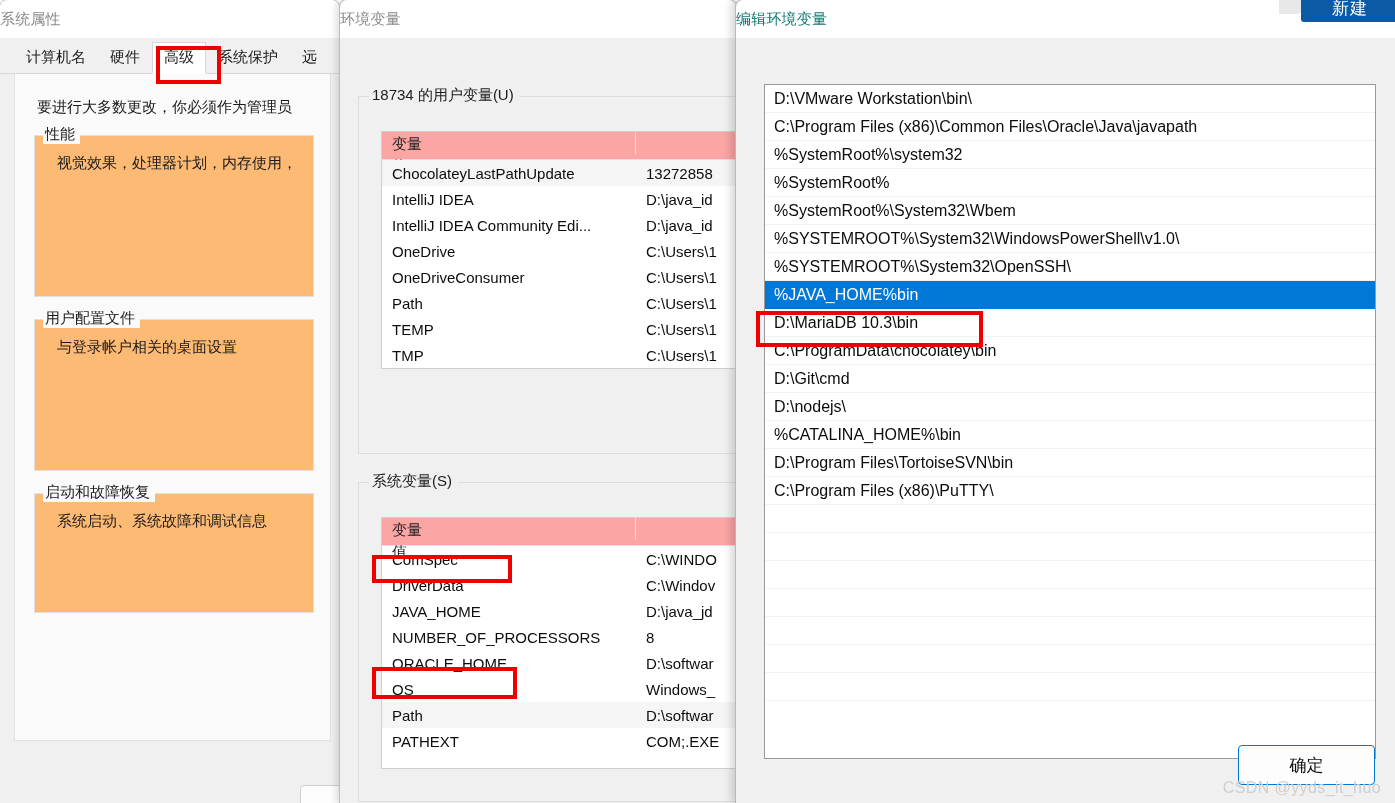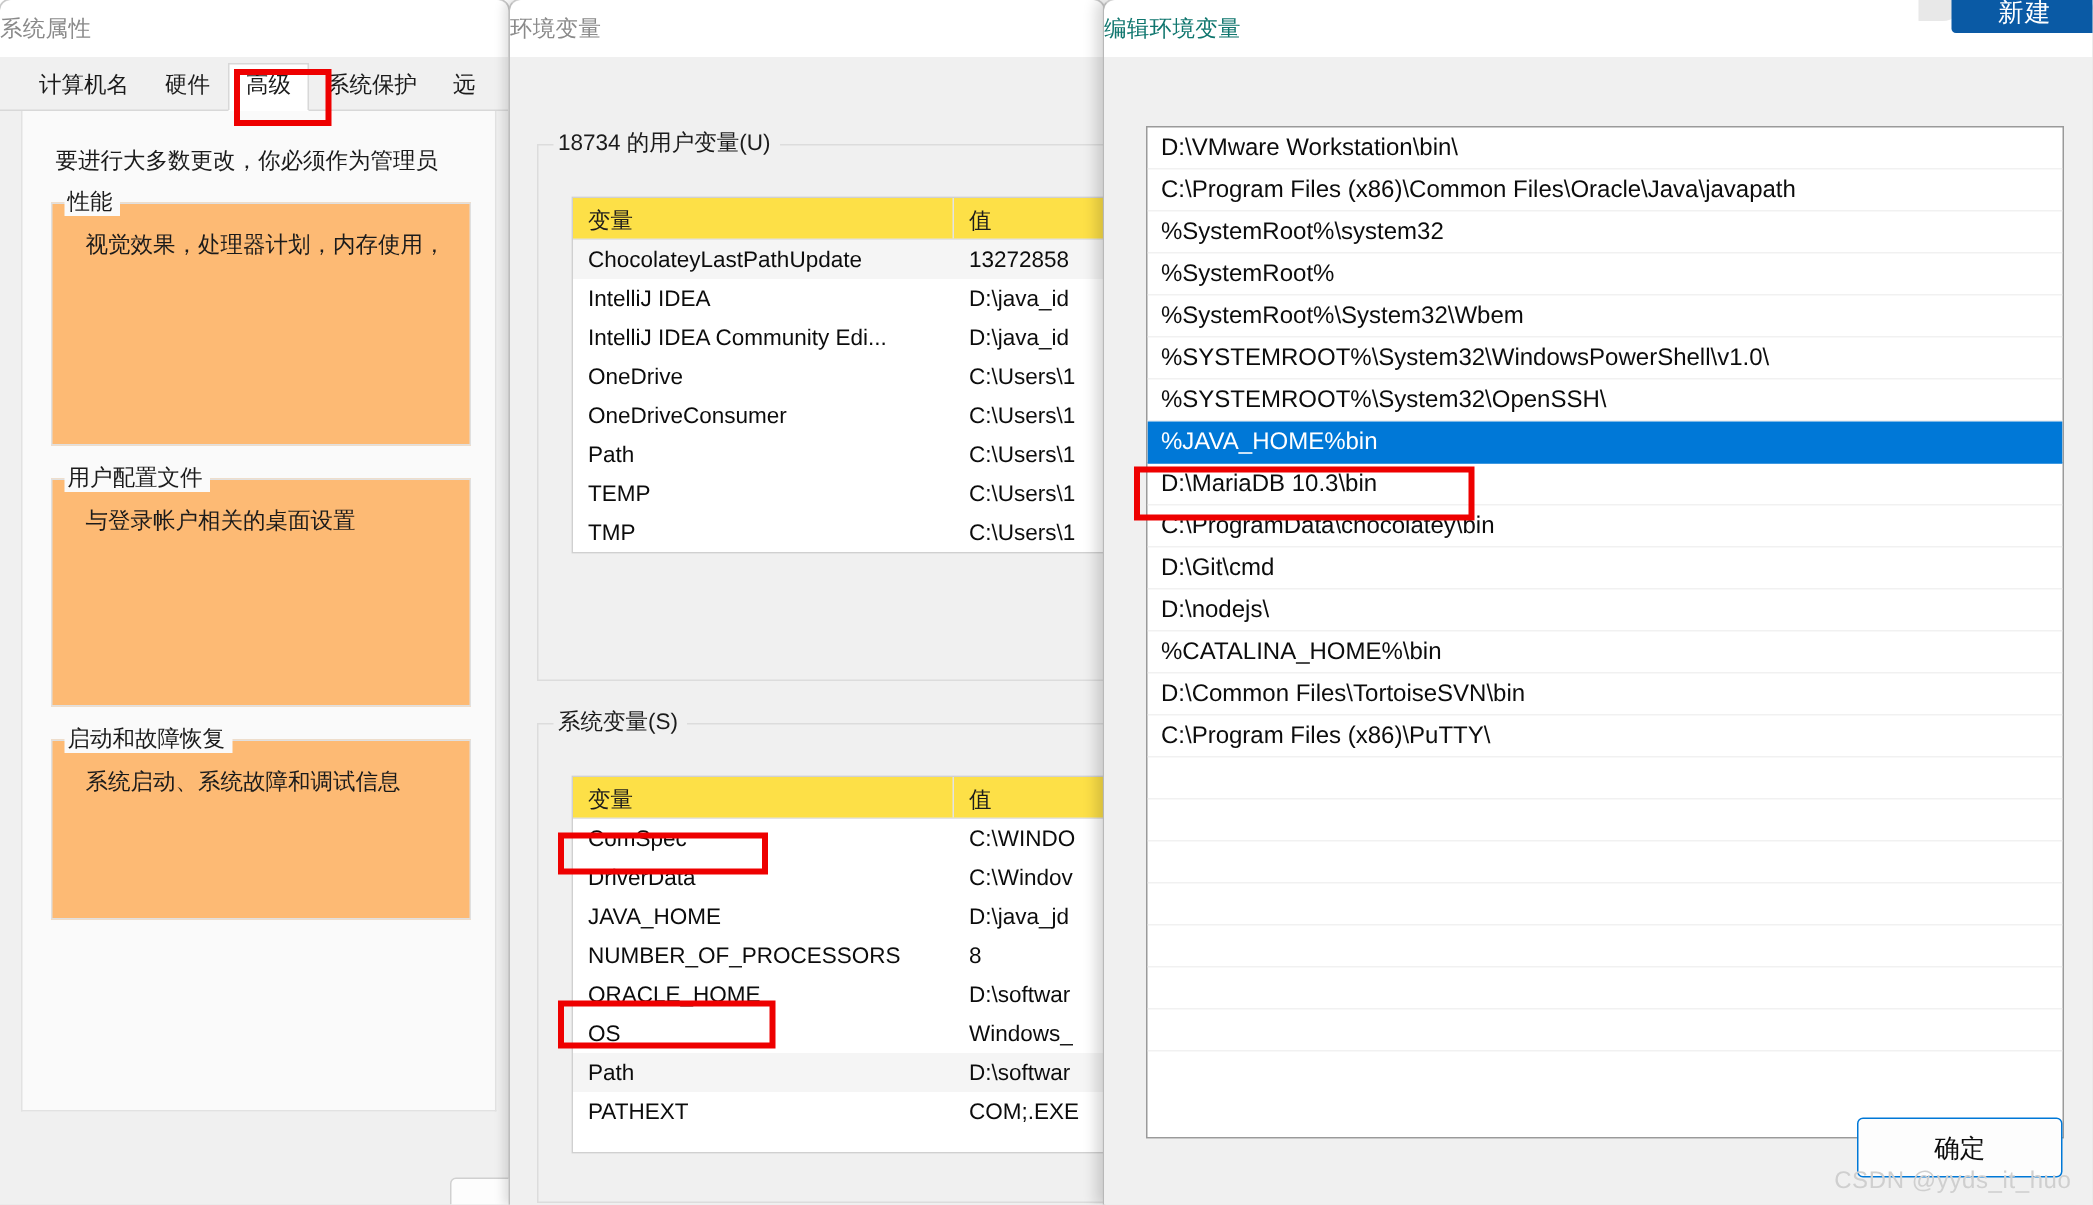--- a/index.html
+++ b/index.html
@@ -165,21 +165,22 @@
     border: 1px solid #d0d0d0;
     overflow: hidden;
   }
   #grp-user .vartable   { height: 238px; }
   #grp-system .vartable { height: 252px; }
 
   .vt-head {
     display: flex;
     height: 28px;
     border-bottom: 1px solid #e3e3e3;
-    background: #fde047;
+    background: #fca5a5;
+    flex-direction: column;
   }
   .vt-head .col {
     font-size: 15px;
     color: #1b1b1b;
     padding: 3px 0 0 10px;
     display: flex; align-items: center;
   }
   .vt-col-name  { width: 254px; border-right: 1px solid #e3e3e3; }
   .vt-col-value { flex: 1; }
   .vt-row {
@@ -440,21 +441,21 @@
         <div class="pl-row">%SystemRoot%</div>
         <div class="pl-row">%SystemRoot%\System32\Wbem</div>
         <div class="pl-row">%SYSTEMROOT%\System32\WindowsPowerShell\v1.0\</div>
         <div class="pl-row">%SYSTEMROOT%\System32\OpenSSH\</div>
         <div class="pl-row selected">%JAVA_HOME%bin</div>
         <div class="pl-row">D:\MariaDB 10.3\bin</div>
         <div class="pl-row">C:\ProgramData\chocolatey\bin</div>
         <div class="pl-row">D:\Git\cmd</div>
         <div class="pl-row">D:\nodejs\</div>
         <div class="pl-row">%CATALINA_HOME%\bin</div>
-        <div class="pl-row">D:\Common Files\TortoiseSVN\bin</div>
+        <div class="pl-row">D:\Program Files\TortoiseSVN\bin</div>
         <div class="pl-row">C:\Program Files (x86)\PuTTY\</div>
         <div class="pl-row"></div>
         <div class="pl-row"></div>
         <div class="pl-row"></div>
         <div class="pl-row"></div>
         <div class="pl-row"></div>
         <div class="pl-row"></div>
         <div class="pl-row"></div>
       </div>
 

